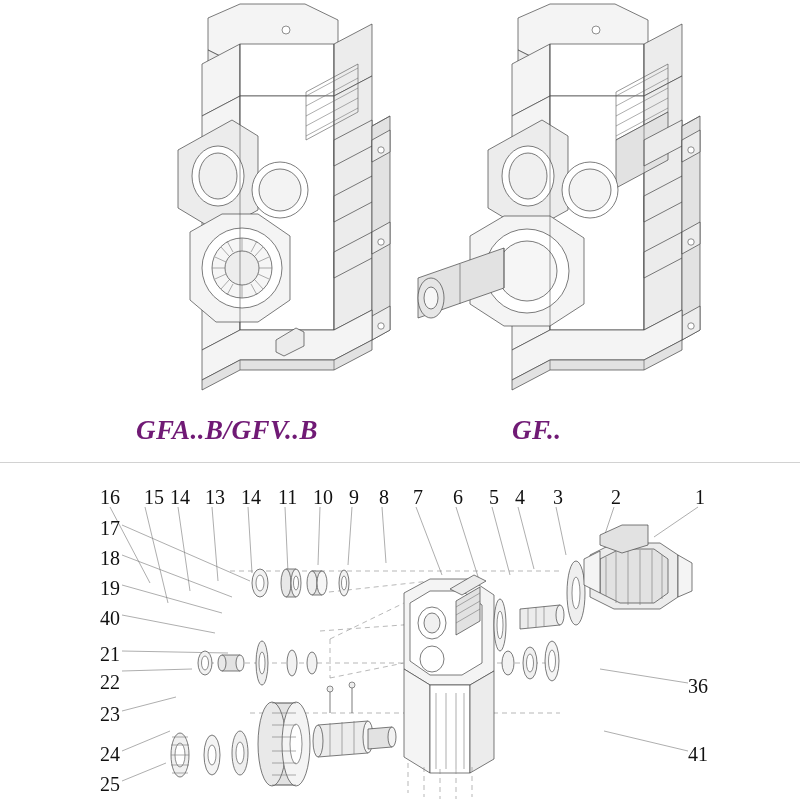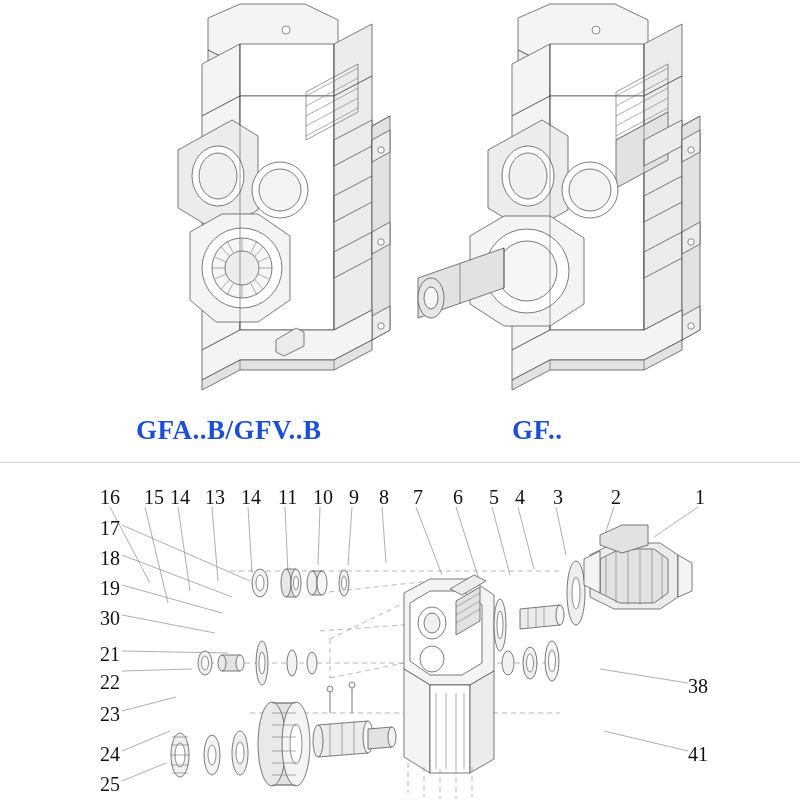--- a/index.html
+++ b/index.html
@@ -36,22 +36,23 @@
   }
   .drawing.left  { left: 90px;  }
   .drawing.right { left: 400px; }
 
   .caption {
     position: absolute;
     font-family: "Liberation Serif", serif;
     font-weight: bold;
     font-size: 27px;
     letter-spacing: 0.5px;
-    color: #1d4ed8;
+    color: #701a75;
     white-space: nowrap;
+    font-style: italic;
   }
   .caption.left-cap  { left: 136px; top: 415px; }
   .caption.right-cap { left: 512px; top: 415px; }
 
   
   .divider {
     position: absolute;
     left: 0;
     top: 462px;
     width: 800px;
@@ -440,24 +441,24 @@
     <div class="callout" style="left:453px; top:24px;">6</div>
     <div class="callout" style="left:489px; top:24px;">5</div>
     <div class="callout" style="left:515px; top:24px;">4</div>
     <div class="callout" style="left:553px; top:24px;">3</div>
     <div class="callout" style="left:611px; top:24px;">2</div>
     <div class="callout" style="left:695px; top:24px;">1</div>
 
     <div class="callout" style="left:100px; top:55px;">17</div>
     <div class="callout" style="left:100px; top:85px;">18</div>
     <div class="callout" style="left:100px; top:115px;text-align:center;">19</div>
-    <div class="callout" style="left:100px; top:145px;">30</div>
+    <div class="callout" style="left:100px; top:145px;">40</div>
     <div class="callout" style="left:100px; top:181px;">21</div>
     <div class="callout" style="left:100px; top:201px;margin-top:8px;">22</div>
     <div class="callout" style="left:100px; top:241px;">23</div>
     <div class="callout" style="left:100px; top:281px;">24</div>
     <div class="callout" style="left:100px; top:311px;">25</div>
 
-    <div class="callout" style="left:688px; top:213px;">38</div>
+    <div class="callout" style="left:688px; top:213px;">36</div>
     <div class="callout" style="left:688px; top:281px;">41</div>
   </div>
 
 </div>
 
 </body></html>

